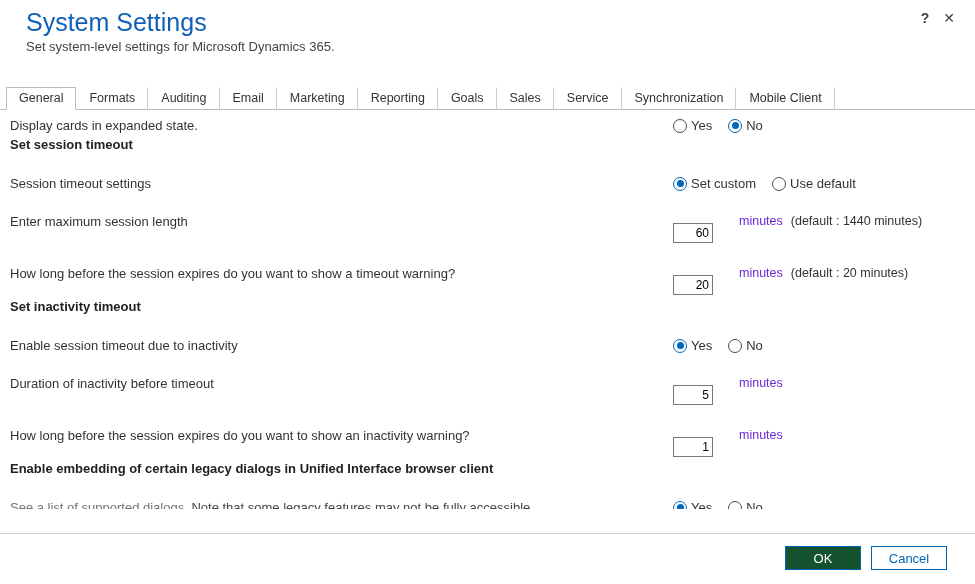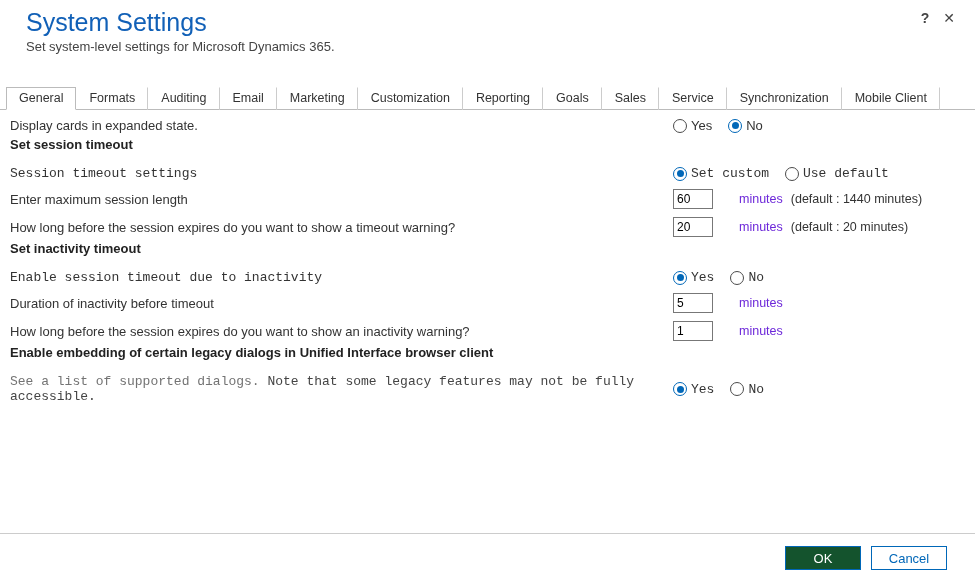--- a/index.html
+++ b/index.html
@@ -20,52 +20,51 @@
   .content-inner { padding: 0 6px 10px 6px; }
   .section-header-clipped { font-weight: 700; color: #222; padding: 0 4px; margin-top: -6px; overflow: hidden; height: 10px; line-height: 1px; white-space: nowrap; }
   .section-header { font-weight: 700; color: #222; padding: 0 4px; }
   .row { display: flex; align-items: center; padding: 4px 4px; }
   .row-text { flex: 0 0 663px; color: #333; font-size: 13px; }
   .row-ctrl { flex: 1; display: flex; align-items: center; gap: 6px; }
   .radio { display: inline-flex; align-items: center; gap: 4px; margin-right: 10px; cursor: pointer; font-size: 13px; color: #333; }
   .radio-circle { width: 14px; height: 14px; border: 1px solid #4b4b4b; border-radius: 50%; display: inline-flex; align-items: center; justify-content: center; background: #fff; }
   .radio.selected .radio-circle { border-color: #0067b8; }
   .radio.selected .radio-dot { width: 7px; height: 7px; border-radius: 50%; background: #0067b8; }
-  .num-input { width: 40px; height: 20px; border: 1px solid #777; font-size: 12px; padding: 1px 3px; text-align: left; font-family: inherit; }
+  .num-input { width: 40px; height: 20px; border: 1px solid #777; font-size: 12px; padding: 1px 3px; text-align: right; font-family: inherit; margin-top: 24px; }
   .unit { font-size: 12.5px; color: #6d28d9; margin-left: 20px; }
   .hint { font-size: 12.5px; color: #333; margin-left: 2px; }
   .link { color: #737373; cursor: pointer; }
   .muted { color: #444; }
   .divider { border-top: 1px solid #ccc; margin-top: 24px; }
   .footer { display: flex; justify-content: flex-end; gap: 10px; padding: 12px 28px 14px 0; }
   .btn { min-width: 76px; height: 24px; font-size: 13px; border: 1px solid #0067b8; display: inline-flex; align-items: center; justify-content: center; cursor: pointer; }
   .btn-primary { background: #14532d; color: #fff; }
   .btn-secondary { background: #fff; color: #0067b8; }
-  .mt10 { margin-top: 10px; font-family: Liberation Mono, monospace; }
+  .mt10 { margin-top: 20px; }
 </style>
 </head>
 <body>
 <div class="window">
 
   <div class="header">
     <h1>System Settings</h1>
     <div class="subtitle">Set system-level settings for Microsoft Dynamics 365.</div>
     <div class="header-actions">
       <span style="font-weight:700;">?</span>
       <span class="close-x">✕</span>
     </div>
   </div>
 
   <div class="tabs">
     <div class="tab active">General</div>
     <div class="tab">Formats</div>
     <div class="tab">Auditing</div>
     <div class="tab">Email</div>
     <div class="tab">Marketing</div>
-    <div class="tab">Customization</div>
     <div class="tab">Reporting</div>
     <div class="tab">Goals</div>
     <div class="tab">Sales</div>
     <div class="tab">Service</div>
     <div class="tab">Synchronization</div>
     <div class="tab">Mobile Client</div>
 
   </div>
 
   <div class="content">

